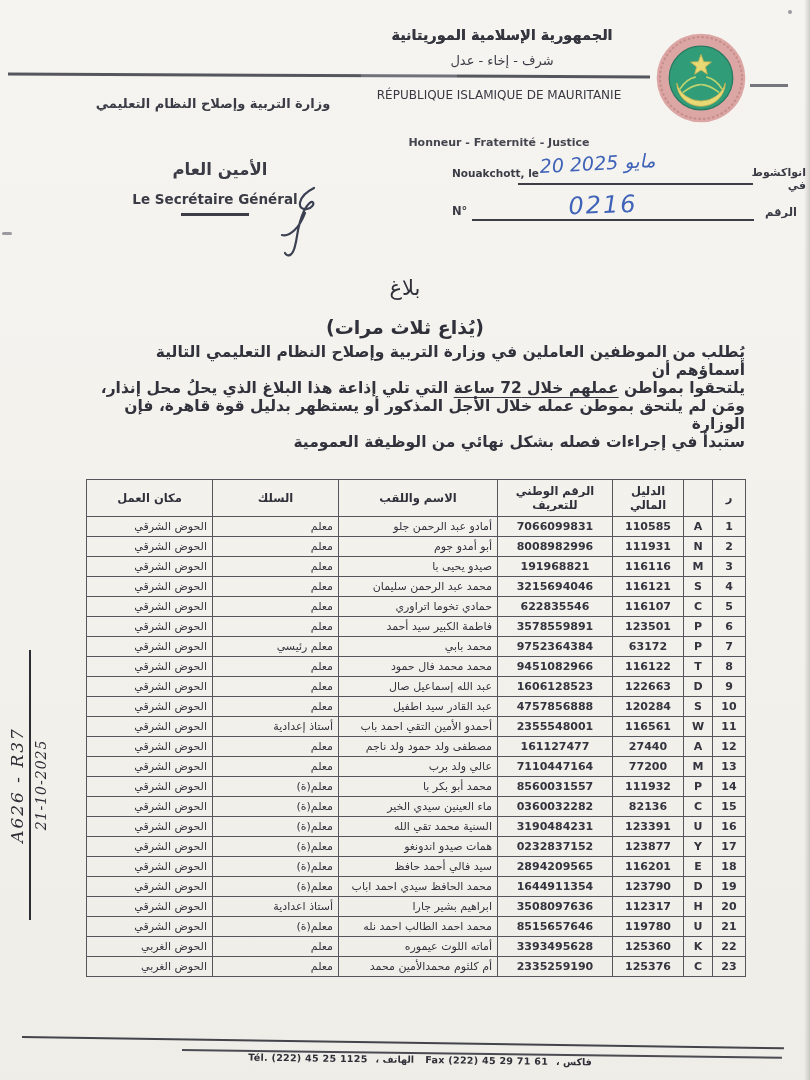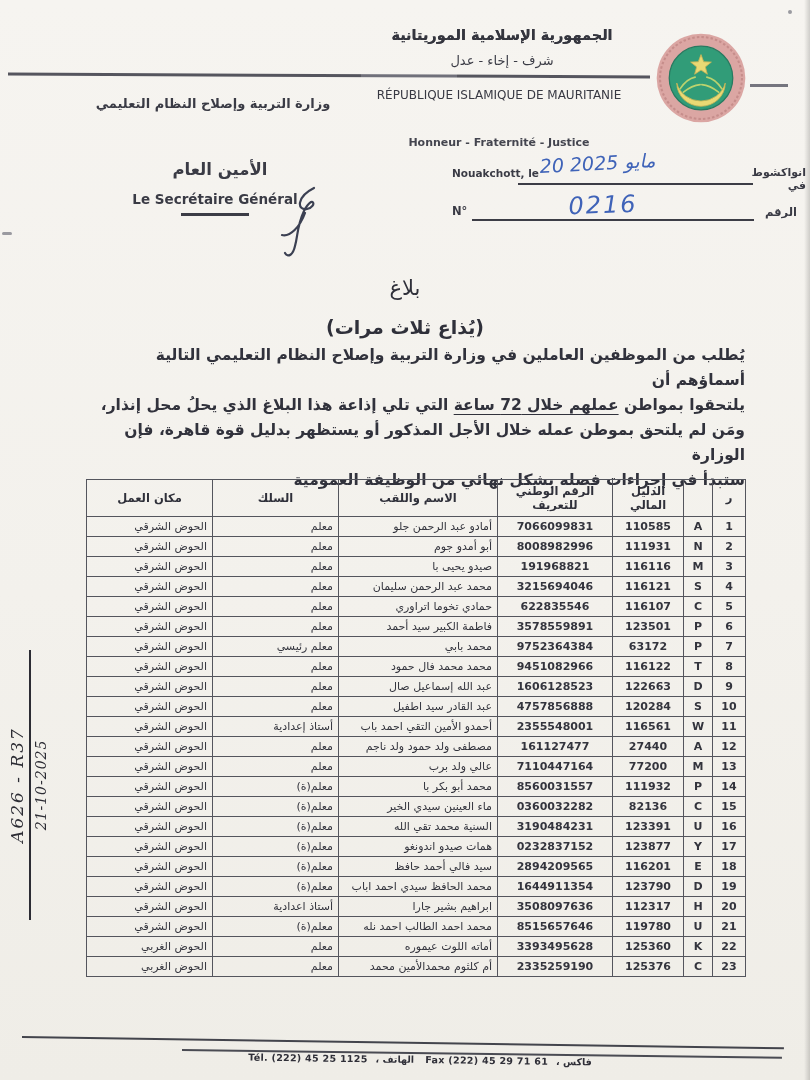--- a/index.html
+++ b/index.html
@@ -33,21 +33,21 @@
   .hw-date{top:152px;left:510px;width:175px;font-size:19px;color:#3f63b8;transform:rotate(-3deg);letter-spacing:1px;font-style:italic;}
   .date-label-ar{top:166px;left:746px;width:60px;font-size:11px;font-weight:bold;}
   .ref-label-fr{top:204px;left:452px;font-size:11.5px;font-weight:bold;}
   .ref-rule{top:219px;left:472px;width:282px;height:1.6px;background:#3c3d46;}
   .hw-ref{top:191px;left:553px;width:100px;font-size:24px;color:#3f63b8;transform:rotate(-2deg);letter-spacing:2px;font-style:italic;}
   .ref-label-ar{top:205px;left:755px;width:42px;font-size:11.5px;font-weight:bold;}
 
   
   .notice-title{top:276px;left:255px;width:300px;font-size:21px;font-weight:normal;color:#2f303a;}
   .notice-sub{top:300px;left:255px;width:300px;font-size:19px;font-weight:bold;color:#2f303a;margin-top:16px;}
-  .notice-body{top:343px;left:95px;width:650px;font-size:15.5px;font-weight:bold;line-height:25px;color:#31323c;text-align:right;}
+  .notice-body{top:343px;left:95px;width:650px;font-size:15.5px;font-weight:bold;line-height:18px;color:#31323c;text-align:right;}
   .u-part{text-decoration:underline;text-underline-offset:4px;}
 
   
   .staff-table{position:absolute;top:479px;left:86px;width:659px;border-collapse:collapse;direction:rtl;table-layout:fixed;background:transparent;}
   .staff-table th,.staff-table td{border:1px solid #54555d;}
   .staff-table thead th{height:36px;font-size:11.5px;font-weight:bold;text-align:center;line-height:1.25;color:#2f303a;padding:0 2px;}
   .staff-table td{height:19px;font-size:11px;padding:0 5px;color:#33343d;white-space:nowrap;overflow:hidden;}
   .c-no,.c-letter{text-align:center;font-weight:bold;font-size:11.5px;}
   .c-code,.c-nid{text-align:center;font-weight:bold;font-size:12px;color:#2c2d36;}
   .c-name{}

